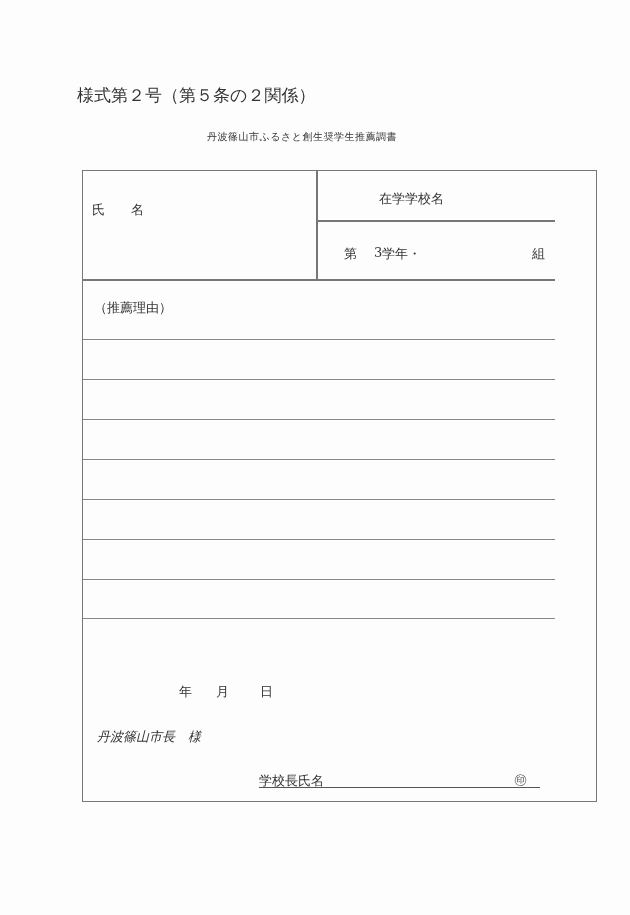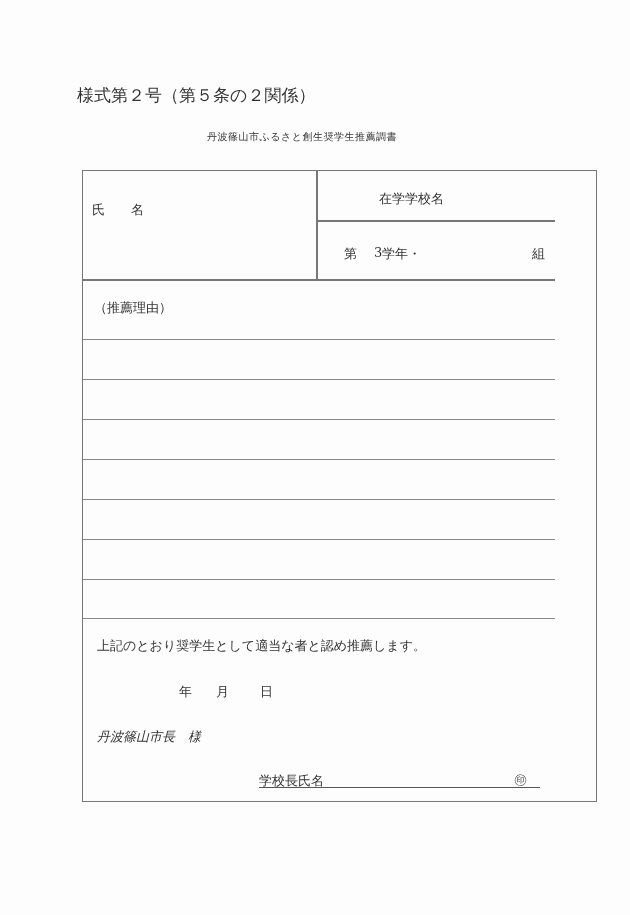--- a/index.html
+++ b/index.html
@@ -46,21 +46,20 @@
   <div class="lbl" style="left:11px; top:128px;">（推薦理由）</div>
   <div class="hline" style="top:168px;"></div>
   <div class="hline" style="top:208px;"></div>
   <div class="hline" style="top:248px;"></div>
   <div class="hline" style="top:288px;"></div>
   <div class="hline" style="top:328px;"></div>
   <div class="hline" style="top:368px;"></div>
   <div class="hline" style="top:408px;"></div>
   <div class="hline" style="top:447px;"></div>
 
-  <div class="lbl" style="left:14px; top:466px;">上記のとおり奨学生として適当な者と認め推薦します。</div>
   <div class="lbl" style="left:96px; top:512px;">年</div>
   <div class="lbl" style="left:133px; top:512px;">月</div>
   <div class="lbl" style="left:177px; top:512px;">日</div>
   <div class="lbl" style="left:14px; top:557px;font-style:italic;">丹波篠山市長　様</div>
 
   <div class="lbl" style="left:176px; top:601px;">学校長氏名</div>
   <div class="lbl" style="left:245px; top:598px; width:180px; height:18px;"></div>
   <div class="seal" style="left:431px; top:600px;">㊞</div>
   <div class="sig-line"></div>
 </div>

